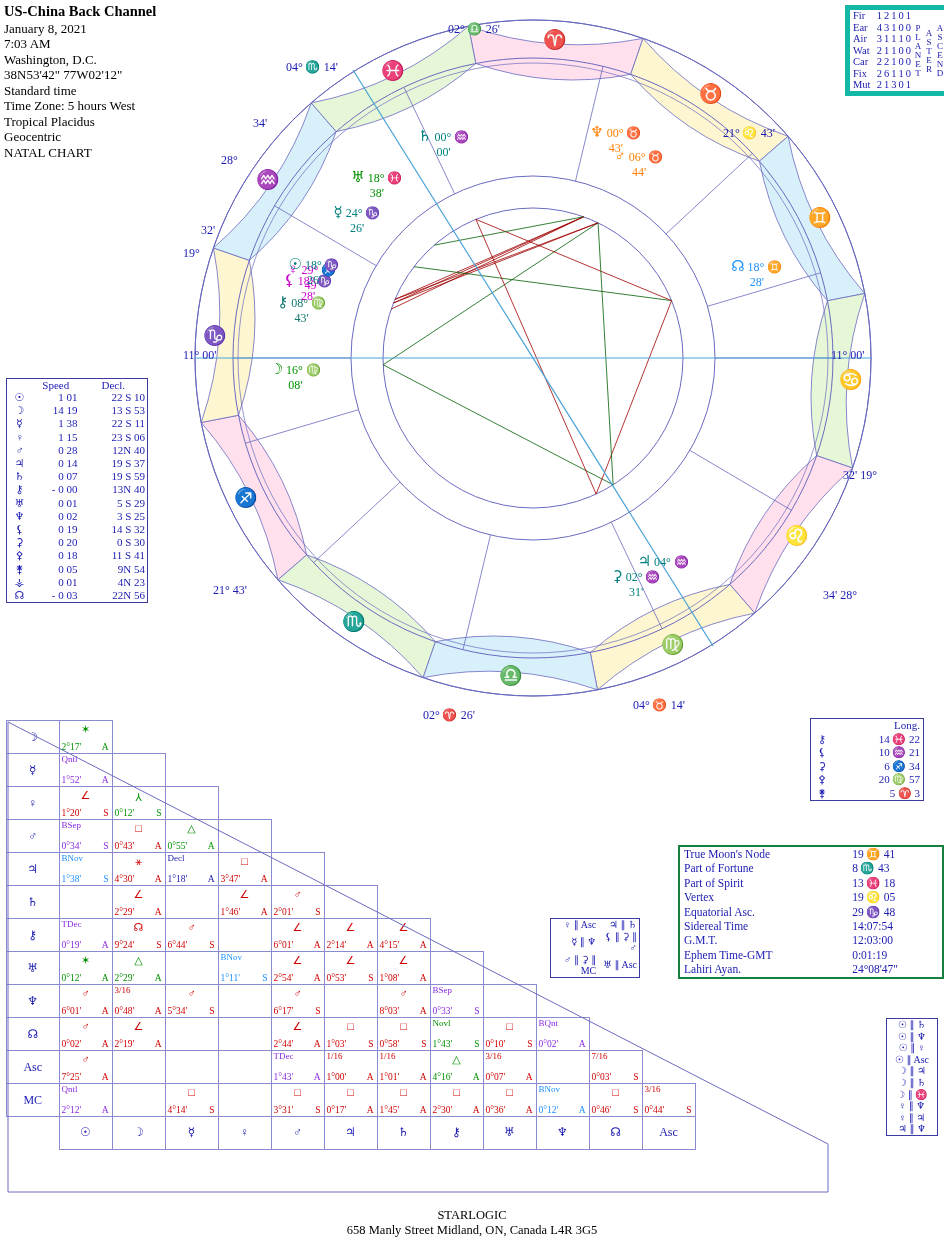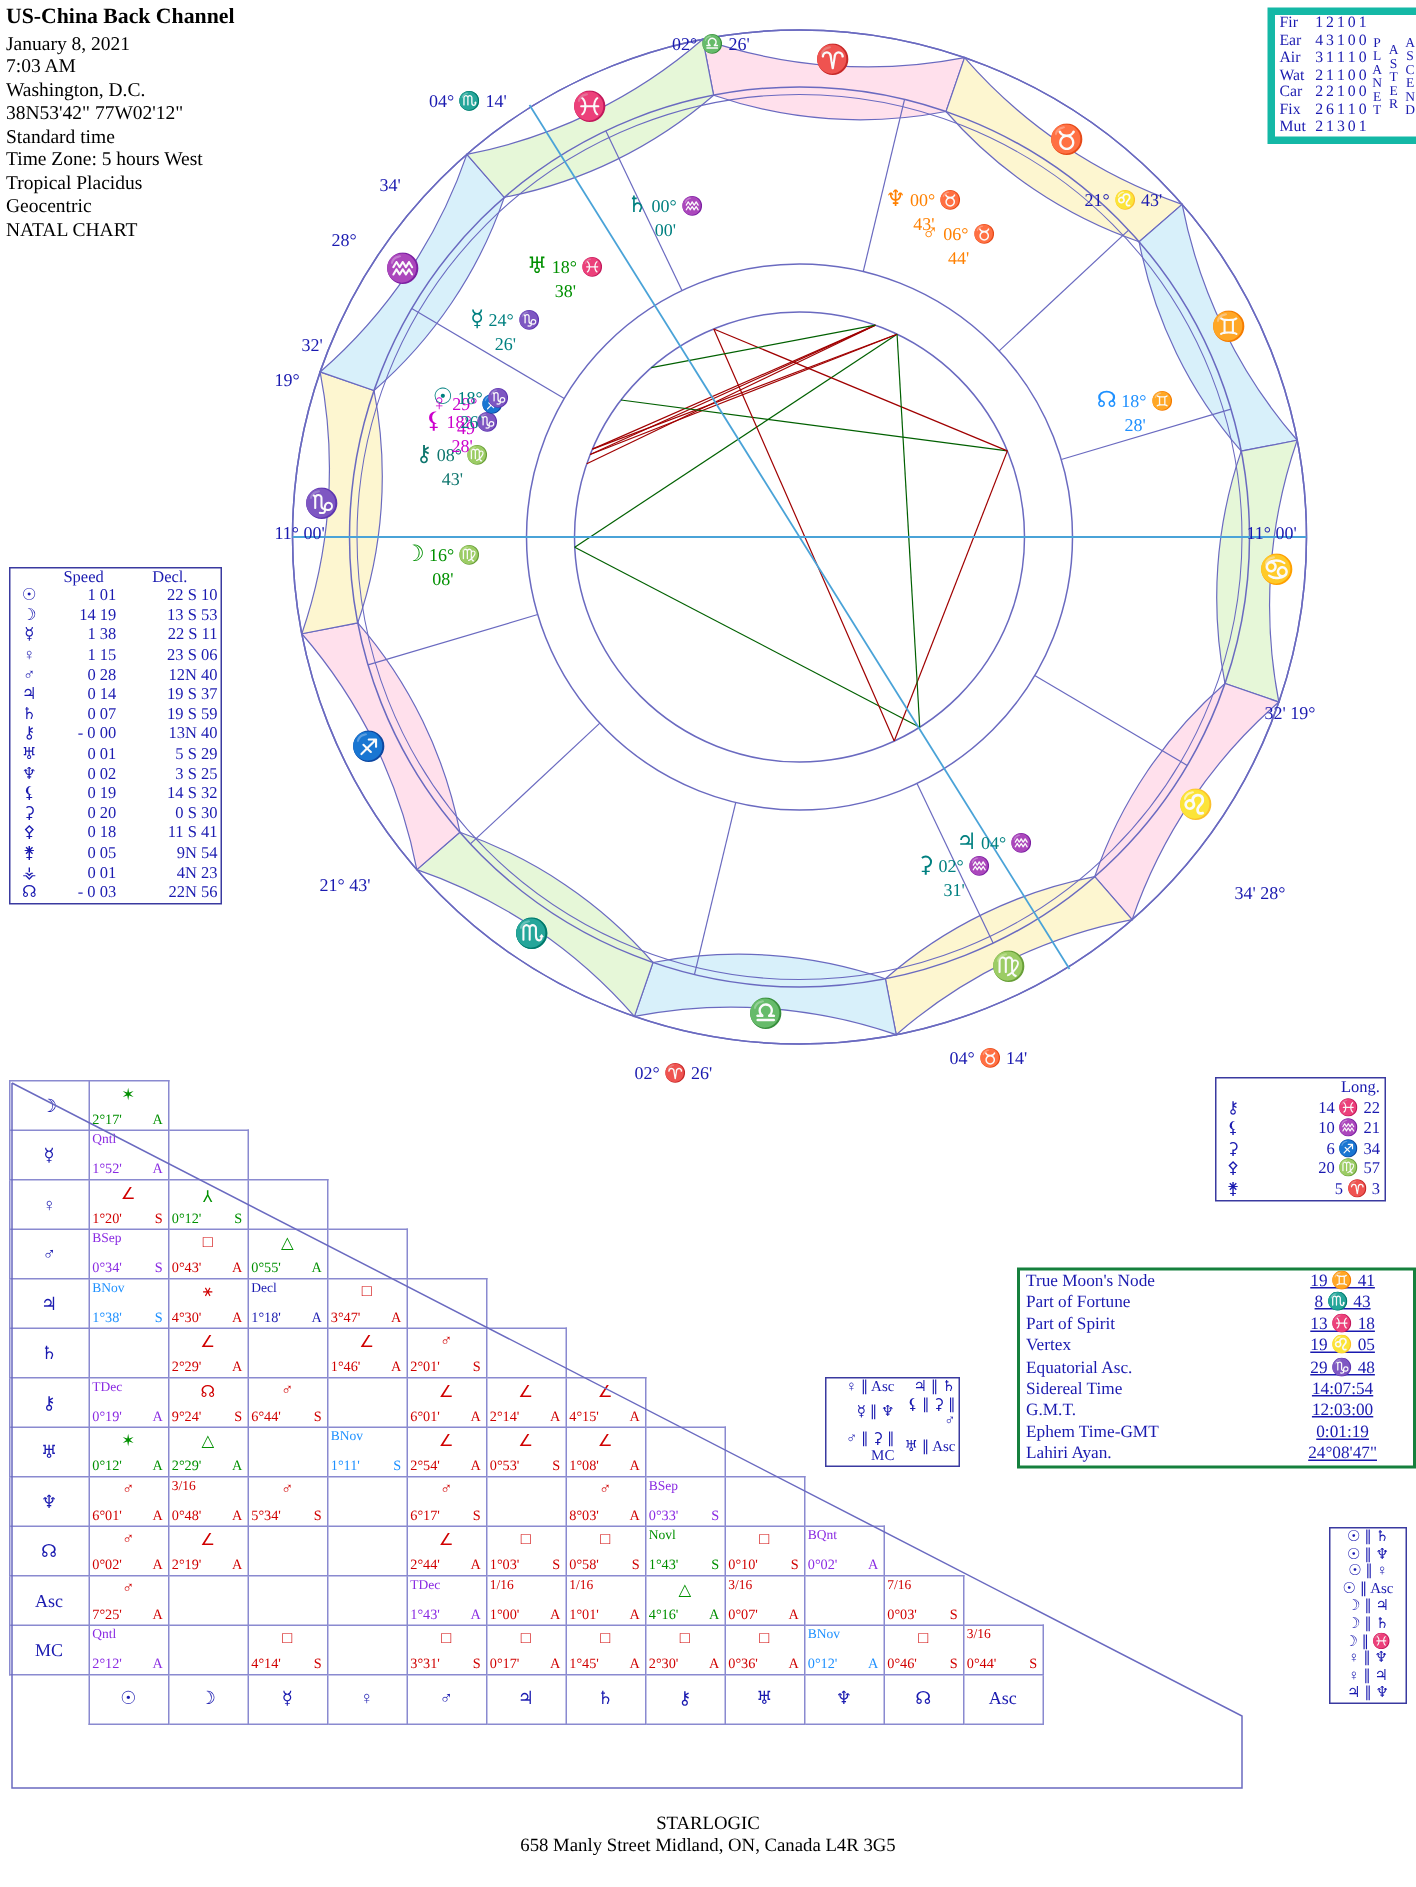--- a/index.html
+++ b/index.html
@@ -25,21 +25,21 @@
   
   #long{left:810px;top:718px;width:112px;border:1px solid #3a3aa0;}
   #long table{border-collapse:collapse;font-size:11px;color:#1a1ab0;width:100%;}
   #long td{line-height:13.5px;padding:0 3px;}
   #long td.g{text-align:center;width:16px;}
   #long td.v{text-align:right;}
   
   #misc{left:678px;top:845px;width:262px;border:2px solid #15803d;}
   #misc table{border-collapse:collapse;font-size:11.5px;color:#1a1ab0;width:100%;}
   #misc td{line-height:14.4px;padding:0 4px;white-space:nowrap;}
-  #misc td.v{text-align:center;text-decoration:underline;}
+  #misc td.v{text-align:left;}
   
   #decbox{left:550px;top:918px;width:88px;border:1px solid #3a3aa0;}
   #decbox table{border-collapse:collapse;font-size:10px;color:#1a1ab0;width:100%;}
   #decbox td{line-height:11.5px;padding:0 2px;text-align:right;}
   
   #legend{left:886px;top:1018px;width:50px;border:1px solid #3a3aa0;}
   #legend table{border-collapse:collapse;font-size:10px;color:#1a1ab0;width:100%;}
   #legend td{line-height:11.6px;padding:0 2px;text-align:center;}
   
   #grid{left:6px;top:720px;}
@@ -318,21 +318,21 @@
 
     <line x1="12" y1="350" x2="688" y2="350" stroke="#4aa3d8" stroke-width="1.2"></line>
     <line x1="170" y1="62" x2="530" y2="638" stroke="#4aa3d8" stroke-width="1.2"></line>
   </svg>
   <div id="wheel-text">
       <div class="wtext" style="left: 82.2471px; top: 351.887px; color: rgb(0, 144, 0); width: 60px; text-align: center;"><span style="font-size:15px">☽</span> <span>16°</span> <span>♍</span> <span>08'</span></div>
       <div class="wtext" style="left: 88.5338px; top: 285.381px; color: #0f766e; width: 60px; text-align: center;"><span style="font-size:15px">⚷</span> <span>08°</span> <span>♍</span> <span>43'</span></div>
       <div class="wtext" style="left: 95.0755px; top: 262.864px; color: rgb(204, 0, 204); width: 60px; text-align: center;"><span style="font-size:15px">⚸</span> <span>18°</span> <span>♑</span> <span>28'</span></div>
       <div class="wtext" style="left: 98.6998px; top: 253.04px; color: rgb(204, 0, 204); width: 60px; text-align: center;"><span style="font-size:15px">♀</span> <span>29°</span> <span>♐</span> <span>49'</span></div>
       <div class="wtext" style="left: 101.079px; top: 247.225px; color: rgb(0, 128, 128); width: 60px; text-align: center;"><span style="font-size:15px">☉</span> <span>18°</span> <span>♑</span> <span>26'</span></div>
-      <div class="wtext" style="left: 124px; top: 194.897px; color: rgb(0, 128, 128); width: 60px; text-align: center;"><span style="font-size:15px">☿</span> <span>24°</span> <span>♑</span> <span>26'</span></div>
+      <div class="wtext" style="left: 144px; top: 194.897px; color: rgb(0, 128, 128); width: 60px; text-align: center;"><span style="font-size:15px">☿</span> <span>24°</span> <span>♑</span> <span>26'</span></div>
       <div class="wtext" style="left: 230.543px; top: 119.109px; color: rgb(0, 128, 128); width: 60px; text-align: center;"><span style="font-size:15px">♄</span> <span>00°</span> <span>♒</span> <span>00'</span></div>
       <div class="wtext" style="left: 423.049px; top: 558.691px; color: rgb(0, 128, 128); width: 60px; text-align: center;"><span style="font-size:15px">⚳</span> <span>02°</span> <span>♒</span> <span>31'</span></div>
       <div class="wtext" style="left: 450.245px; top: 543.863px; color: rgb(0, 128, 128); width: 60px; text-align: center;"><span style="font-size:15px">♃</span> <span>04°</span> <span>♒</span> <span></span></div>
       <div class="wtext" style="left: 163.915px; top: 160.42px; color: rgb(0, 144, 0); width: 60px; text-align: center;"><span style="font-size:15px">♅</span> <span>18°</span> <span>♓</span> <span>38'</span></div>
       <div class="wtext" style="left: 426.078px; top: 124.742px; color: rgb(255, 128, 0); width: 60px; text-align: center; margin-top: 15px;"><span style="font-size:15px">♂</span> <span>06°</span> <span>♉</span> <span>44'</span></div>
       <div class="wtext" style="left: 402.903px; top: 115.047px; color: rgb(255, 128, 0); width: 60px; text-align: center;"><span style="font-size:15px">♆</span> <span>00°</span> <span>♉</span> <span>43'</span></div>
       <div class="wtext" style="left: 543.731px; top: 249.156px; color: rgb(30, 144, 255); width: 60px; text-align: center;"><span style="font-size:15px">☊</span> <span>18°</span> <span>♊</span> <span>28'</span></div>
       <div class="wtext" style="left: 265px; top: 14px; color: rgb(26, 26, 176);">02° ♎ 26'</div>
       <div class="wtext" style="left: 103px; top: 52px; color: rgb(26, 26, 176);">04° ♏ 14'</div>
       <div class="wtext" style="left: 540px; top: 118px; color: rgb(26, 26, 176);">21° ♌ 43'</div>

